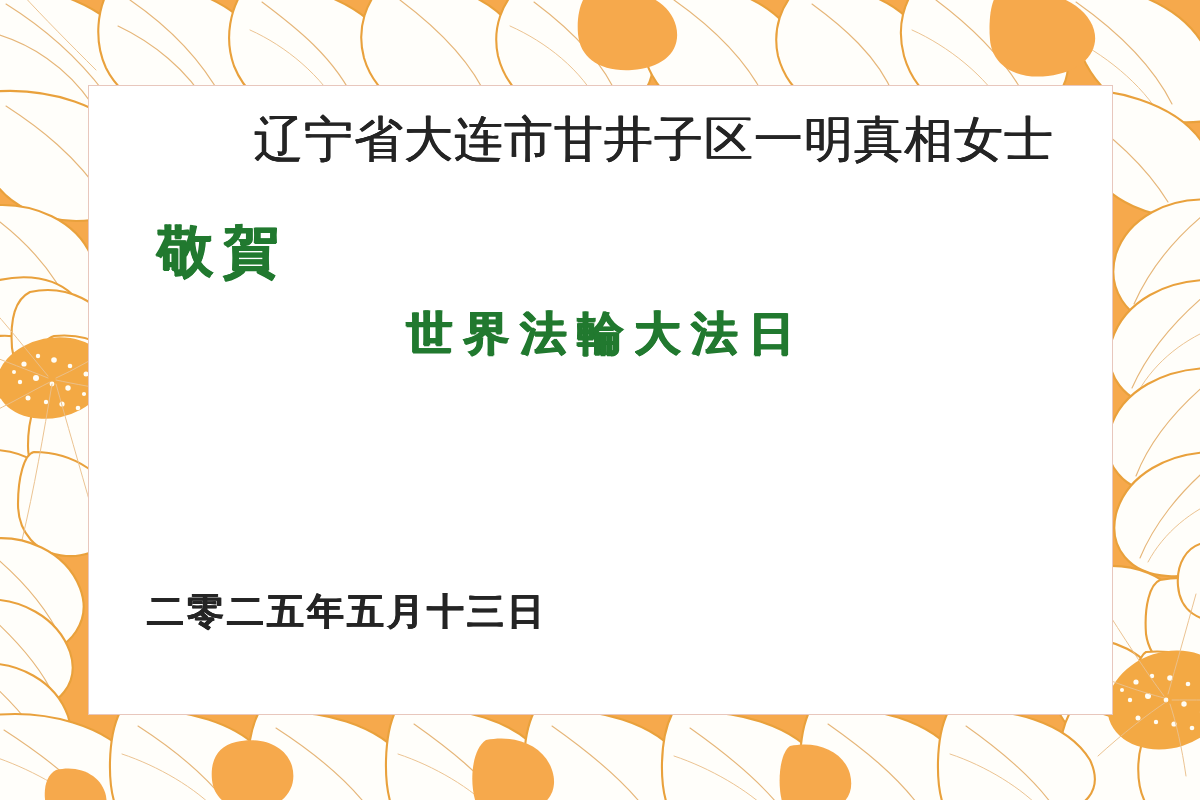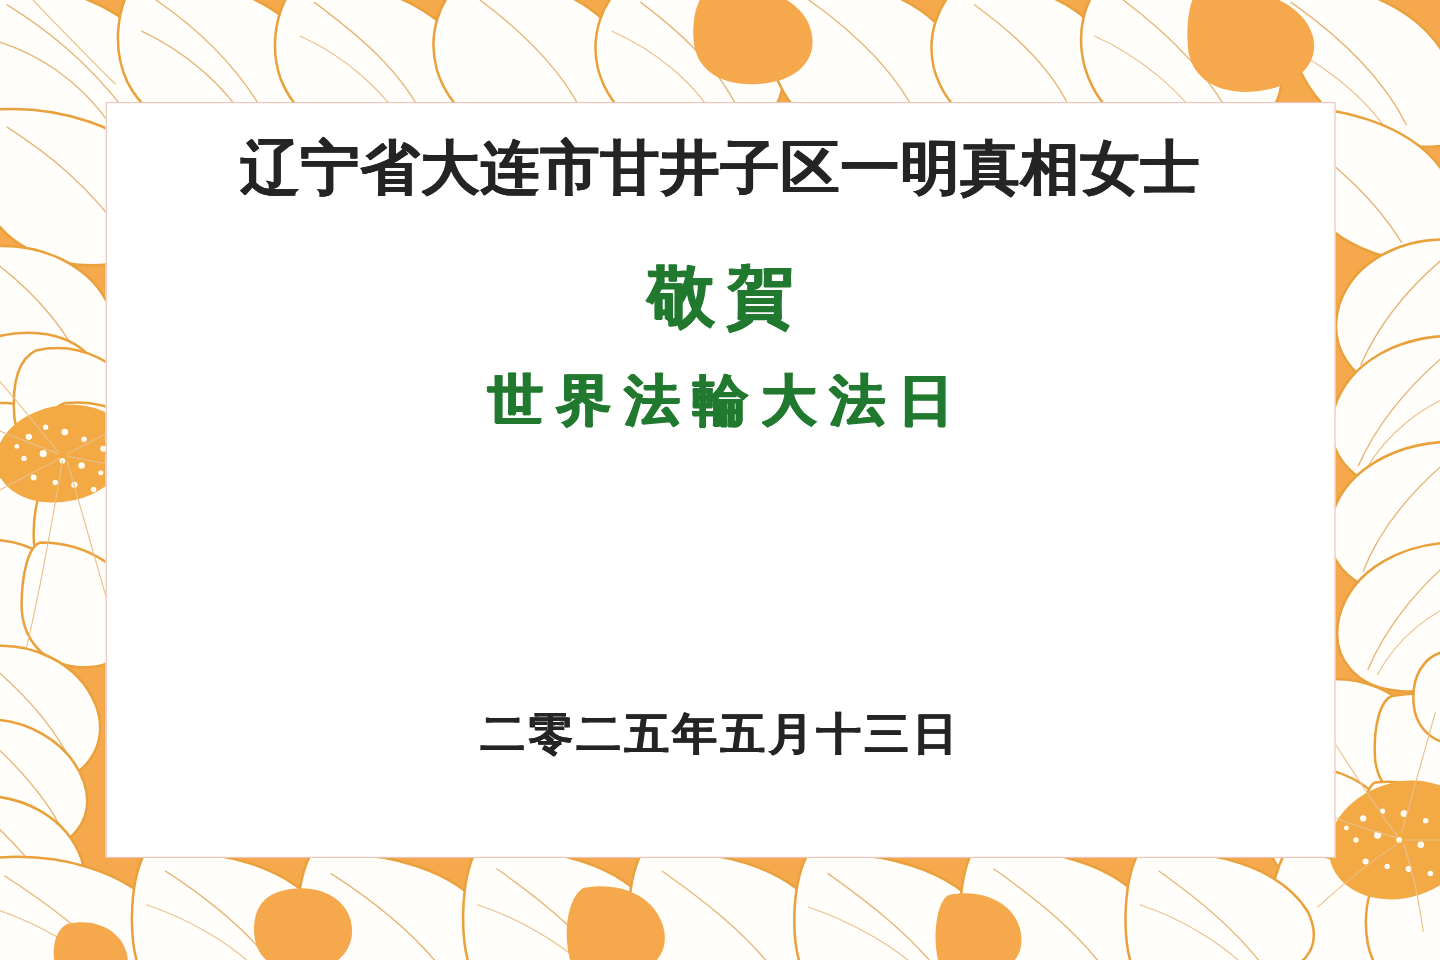--- a/index.html
+++ b/index.html
@@ -50,62 +50,60 @@
     display: flex;
     flex-direction: column;
     align-items: center;
     box-sizing: border-box;
     padding: 26px 58px 20px 58px;
   }
 
   
   .recipient-line {
     width: 100%;
-    text-align: center;
+    text-align: right;
     color: #242424;
     font-size: 49px;
     line-height: 1.16;
-    font-weight: 700;
+    font-weight: 400;
     letter-spacing: 1px;
     font-family: "DejaVu Serif", "Liberation Serif", serif;
     text-shadow: 0.6px 0 0 #242424, -0.6px 0 0 #242424;
     word-break: break-all;
   }
 
   .salutation-line {
     width: 100%;
-    text-align: center;
     color: #21792F;
     font-size: 56px;
     font-weight: 700;
     letter-spacing: 10px;
     text-indent: 10px;
     line-height: 1.1;
     margin-top: 52px;
-    font-family: Liberation Mono, monospace;
+    font-family: Liberation Serif, serif;
     text-shadow: 0.8px 0 0 #21792F, -0.8px 0 0 #21792F, 0 0.6px 0 #21792F;
   }
 
   .main-title-line {
     width: 100%;
     text-align: center;
     color: #21792F;
     font-size: 46px;
     font-weight: 700;
     letter-spacing: 11px;
     text-indent: 11px;
     line-height: 1.1;
     margin-top: 26px;
     font-family: "DejaVu Serif", "Liberation Serif", serif;
     text-shadow: 0.9px 0 0 #21792F, -0.9px 0 0 #21792F, 0 0.7px 0 #21792F;
   }
 
   .date-line {
     width: 100%;
-    text-align: center;
     color: #242424;
     font-size: 37px;
     font-weight: 700;
     letter-spacing: 3px;
     line-height: 1.1;
     margin-top: auto;
     margin-bottom: 62px;
     font-family: "DejaVu Serif", "Liberation Serif", serif;
     text-shadow: 0.5px 0 0 #242424, -0.5px 0 0 #242424;
   }

